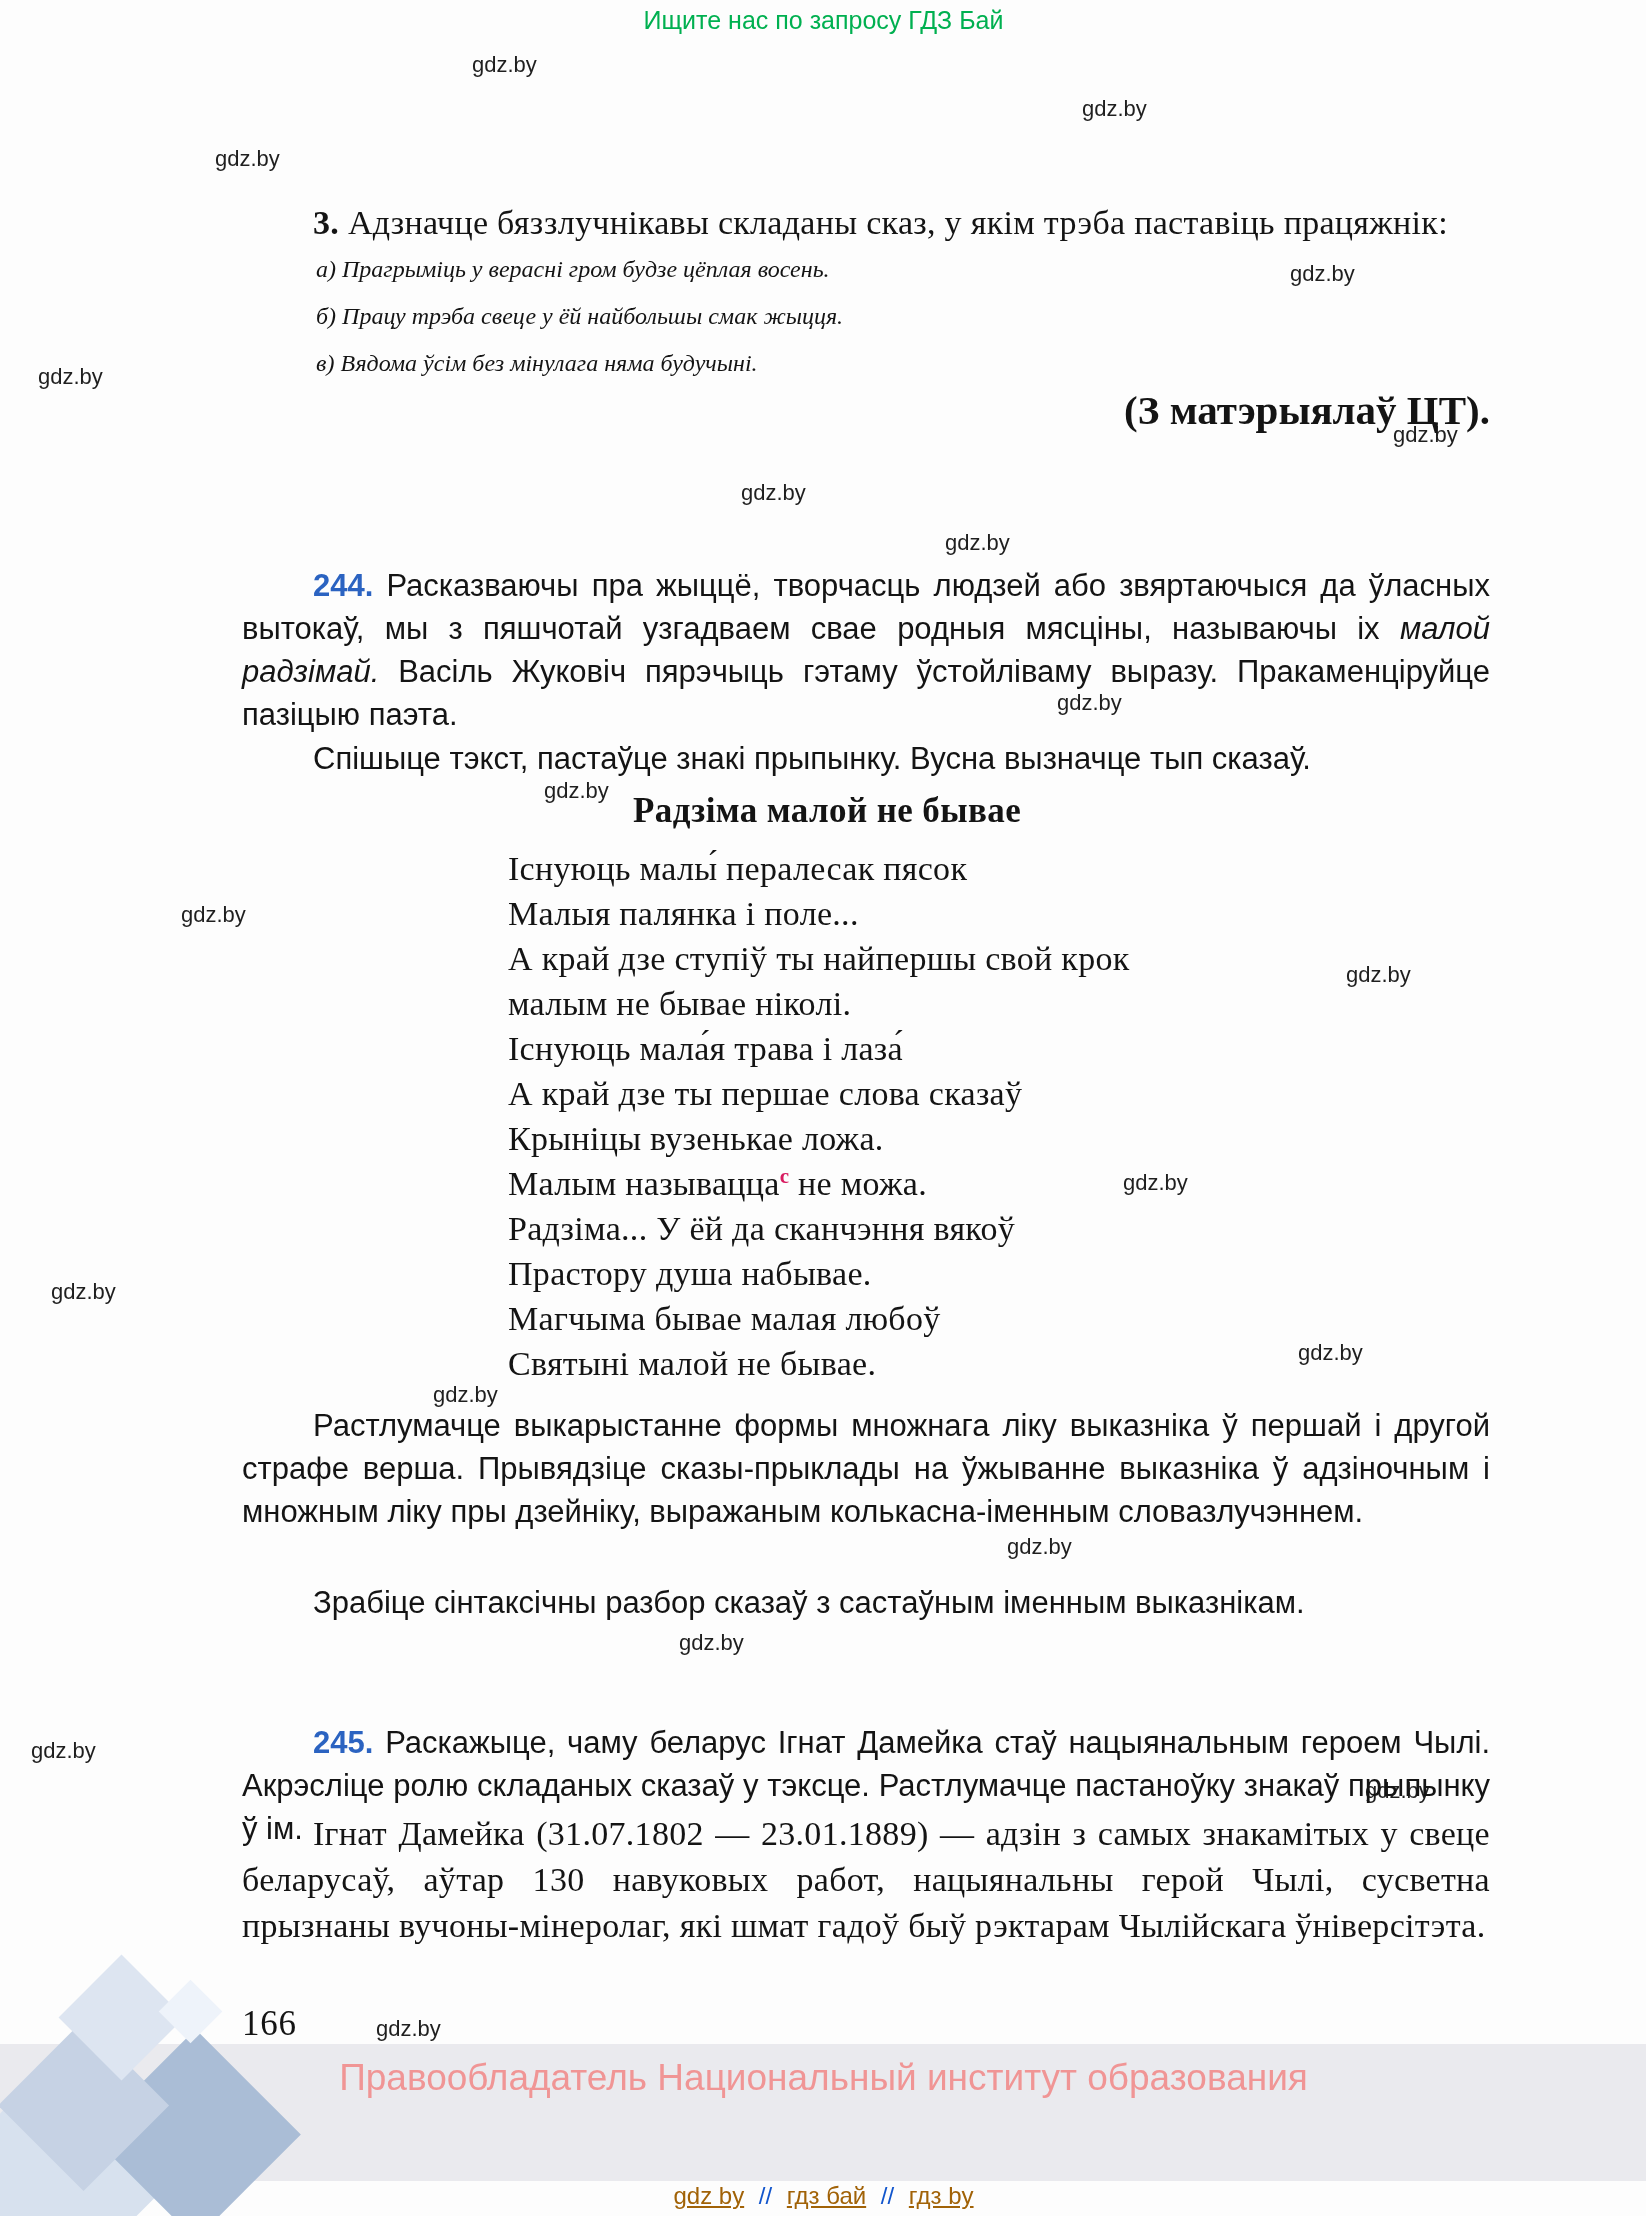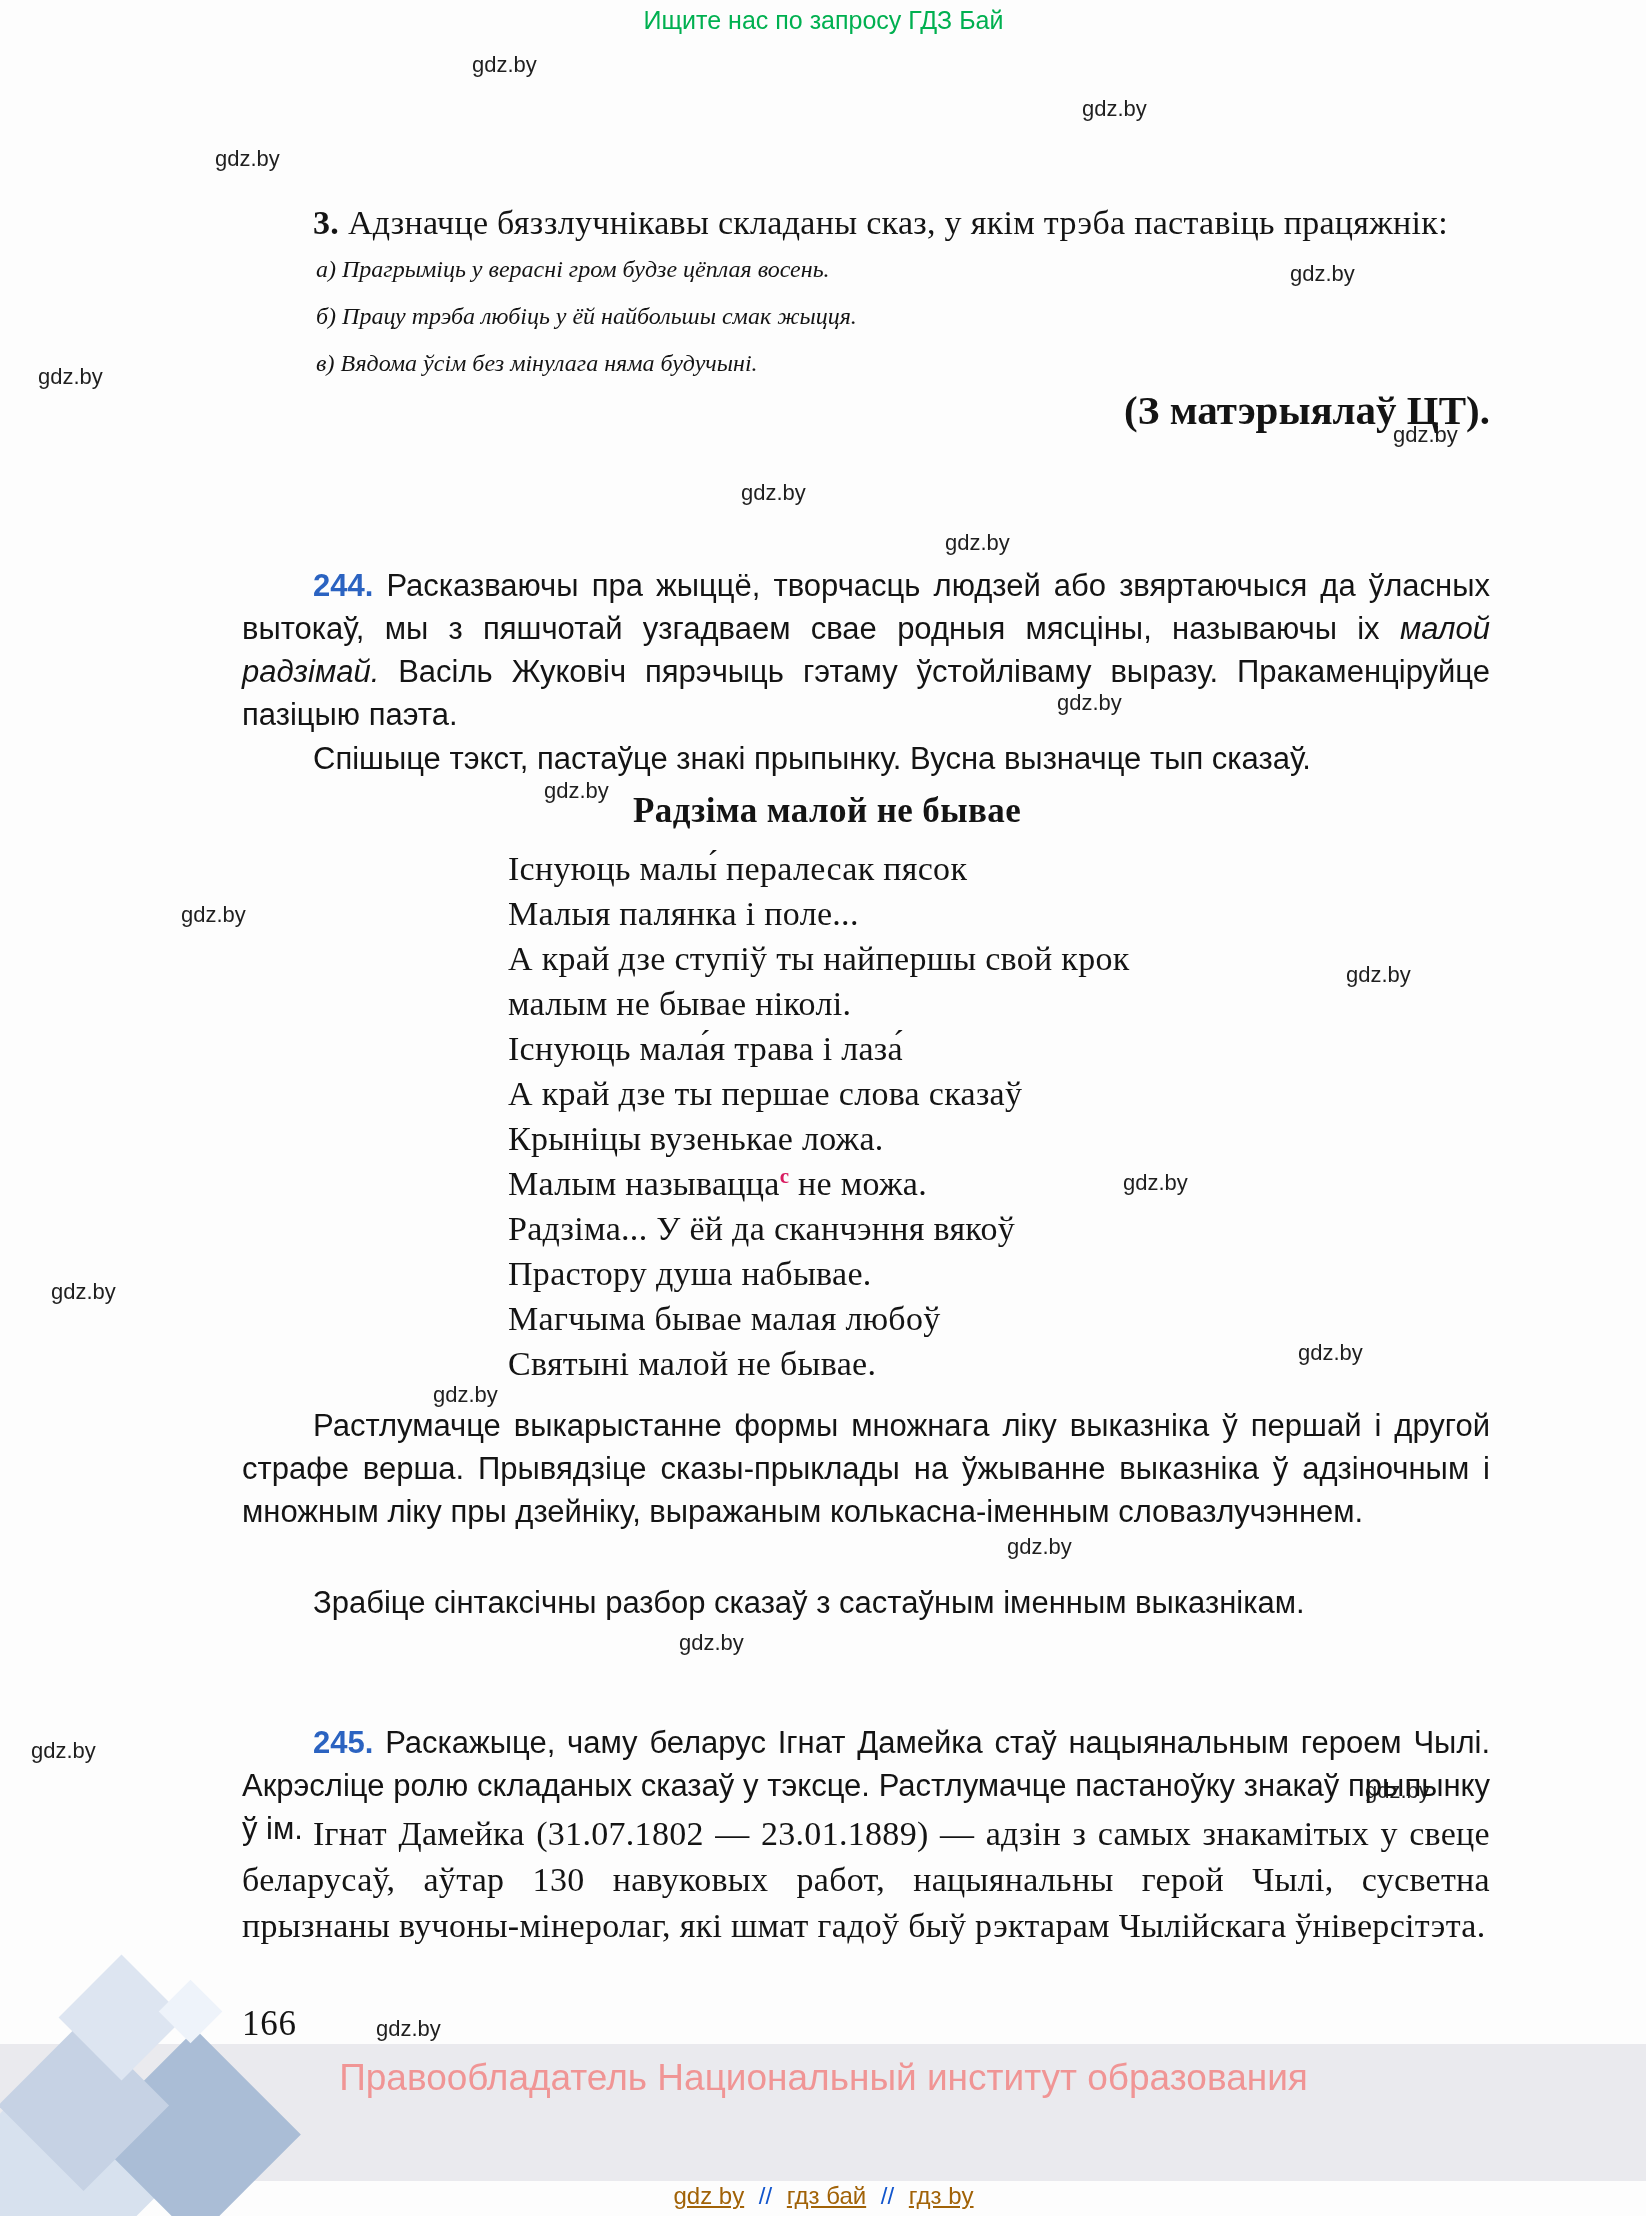--- a/index.html
+++ b/index.html
@@ -114,21 +114,21 @@
 <span class="wm" style="left:1365px;top:1778px;">gdz.by</span>
 <span class="wm" style="left:376px;top:2016px;">gdz.by</span>
 <span class="wm" style="left:1487px;top:2065px;">gdz.by</span>
 <span class="wm" style="left:919px;top:2104px;">gdz.by</span>
 <span class="wm" style="left:263px;top:2145px;">gdz.by</span>
 
 <div class="block" style="top:200px;">
   <p class="serif-p"><span class="ex-num">3.</span><span> Адзначце бяззлучнікавы складаны сказ, у якім трэба паставіць працяжнік:</span></p>
   <div class="options">
     <div class="option"><span class="opt-letter">а) </span><span>Прагрыміць у верасні гром будзе цёплая восень.</span></div>
-    <div class="option"><span class="opt-letter">б) </span><span>Працу трэба любіць у ёй найбольшы смак жыцця.</span></div>
+    <div class="option"><span class="opt-letter">б) </span><span>Працу трэба свеце у ёй найбольшы смак жыцця.</span></div>
     <div class="option"><span class="opt-letter">в) </span><span>Вядома ўсім без мінулага няма будучыні.</span></div>
   </div>
   <div class="source-line">(З матэрыялаў ЦТ).</div>
 </div>
 
 <div class="block" style="top:564px;">
   <p class="sans-p"><span class="ex-num-blue">244.</span><span> Расказваючы пра жыццё, творчасць людзей або звяртаючыся да ўласных вытокаў, мы з пяшчотай узгадваем свае родныя мясціны, называючы іх </span><em>малой радзімай.</em><span> Васіль Жуковіч пярэчыць гэтаму ўстойліваму выразу. Пракаменціруйце пазіцыю паэта.</span></p>
 </div>
 
 <div class="block" style="top:737px;">

